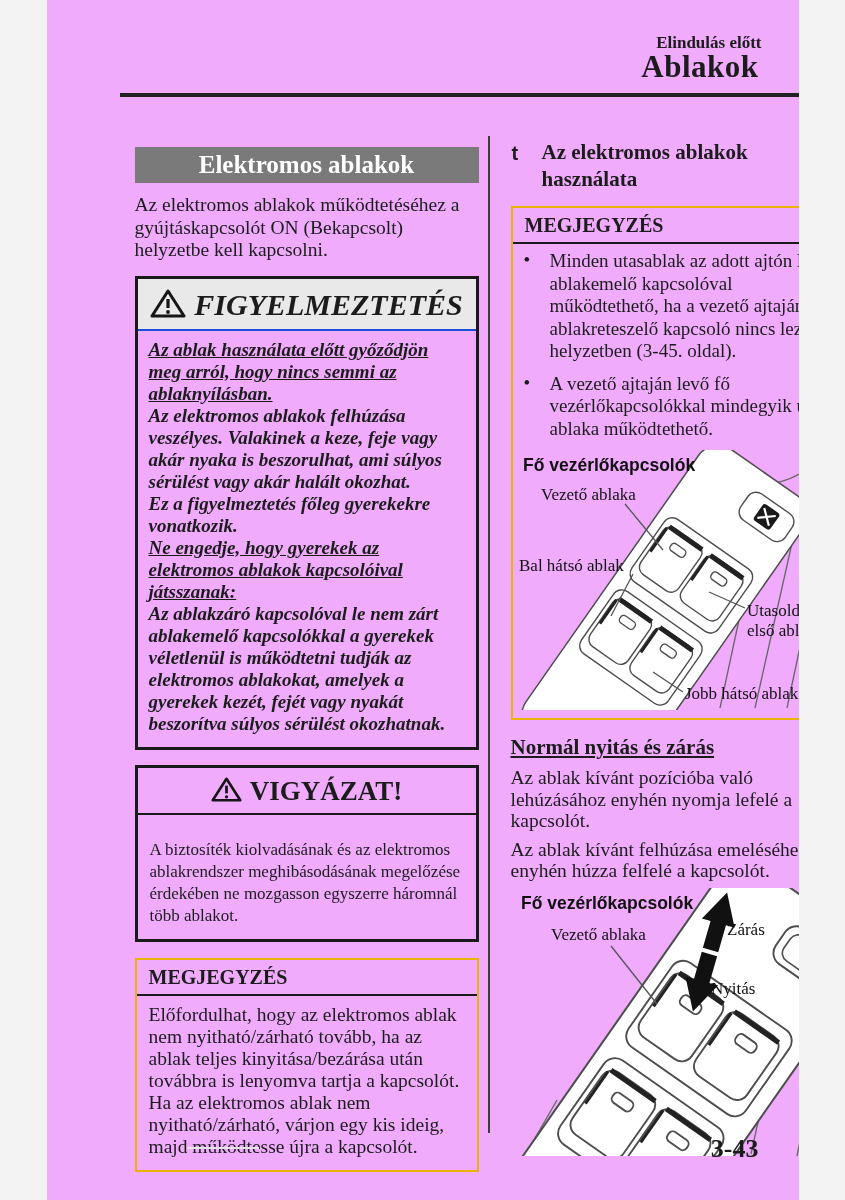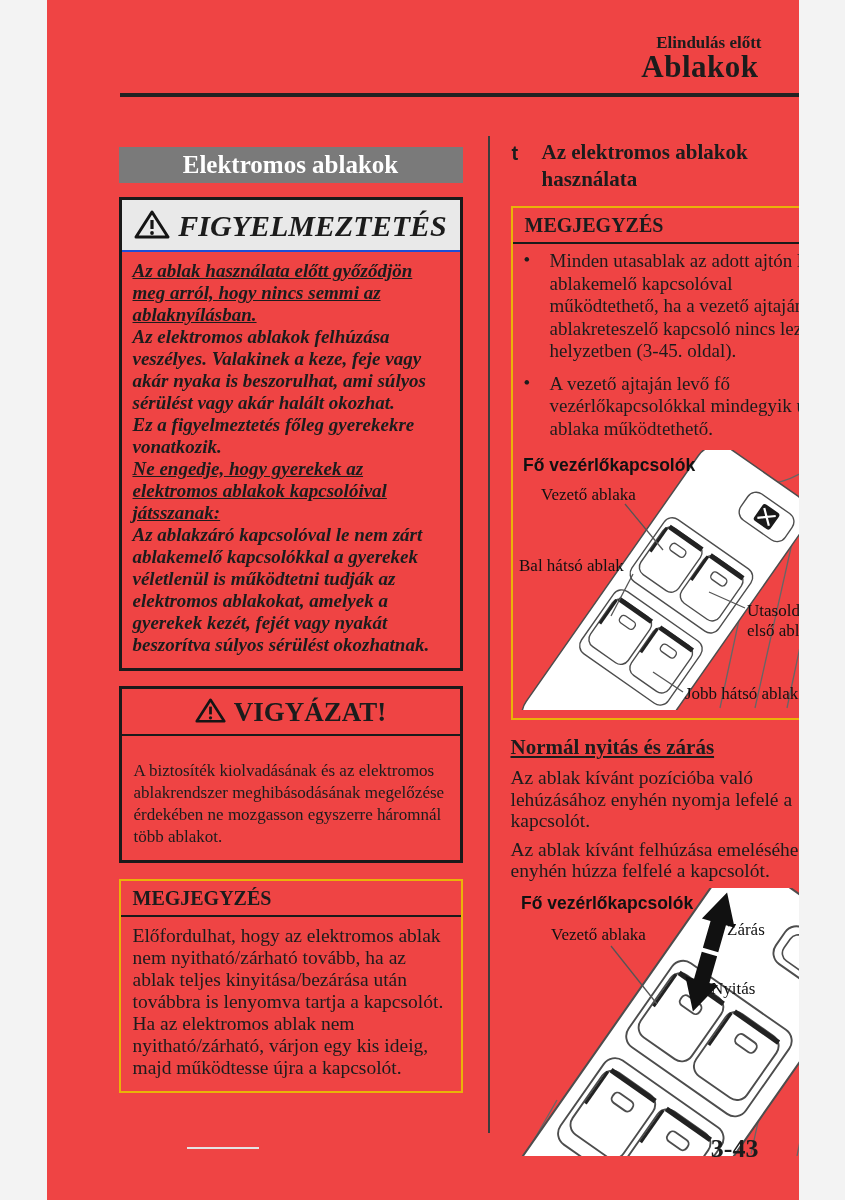--- a/index.html
+++ b/index.html
@@ -1,27 +1,27 @@
 <!DOCTYPE html>
 <html><head>
 <meta charset="utf-8">
 <style>
   html,body{margin:0;padding:0;background:#f3f3f3;}
-  .page{position:relative;width:752px;height:1200px;background:#ef4444;margin:0 auto;
+  .page{position:relative;width:752px;height:1200px;background:#f0abfc;margin:0 auto;
         font-family:"Liberation Serif",serif;color:#1c1c1c;overflow:hidden;}
 
   
   .eyebrow{position:absolute;top:33px;right:37px;font-weight:bold;font-size:17px;}
   .page-title{position:absolute;top:49px;right:40px;font-weight:bold;font-size:31px;letter-spacing:.5px;}
   .header-rule{position:absolute;left:73px;top:93px;width:734px;height:4px;background:#222;}
   .v-divider{position:absolute;left:441px;top:136px;width:2px;height:997px;background:#3c3c3c;}
   .artifact-line{position:absolute;left:140px;top:1147px;width:72px;height:2px;background:#e4e4e4;}
   .page-num{position:absolute;right:40px;top:1134px;font-size:26px;font-weight:bold;}
 
-  .col-left{position:absolute;left:72px;top:147px;width:344px;}
+  .col-left{position:absolute;left:88px;top:147px;width:344px;}
   .col-right{position:absolute;left:464px;top:139px;width:342px;}
 
   
   .section-bar{background:#7a7a7a;color:#fff;text-align:center;font-weight:bold;font-size:25px;
                height:36px;line-height:36px;}
   .intro{margin-top:11px;font-size:19.5px;line-height:22.5px;}
 
   .warn-box{margin-top:14px;border:3px solid #1a1a1a;}
   .warn-head{background:#e9e9e9;border-bottom:2px solid #1d4ed8;text-align:center;
              padding:9px 4px 7px;font-size:30px;font-weight:bold;font-style:italic;}
@@ -70,20 +70,21 @@
 
   <div class="eyebrow">Elindulás előtt</div>
   <div class="page-title">Ablakok</div>
   <div class="header-rule"></div>
   <div class="v-divider"></div>
 
   <div class="col-left">
 
     <div class="section-bar">Elektromos ablakok</div>
 
+    <div class="intro">Az elektromos ablakok működtetéséhez a gyújtáskapcsolót ON (Bekapcsolt) helyzetbe kell kapcsolni.</div>
 
     <div class="warn-box">
       <div class="warn-head">
         <svg width="36" height="31" viewBox="0 0 36 31">
           <path d="M18 3 L34 28 H2 Z" fill="none" stroke="#151515" stroke-width="3" stroke-linejoin="round"></path>
           <line x1="18" y1="11" x2="18" y2="20" stroke="#151515" stroke-width="3.2"></line>
           <circle cx="18" cy="24" r="1.9" fill="#151515"></circle>
         </svg><span>FIGYELMEZTETÉS</span>
       </div>
       <div class="warn-body">

